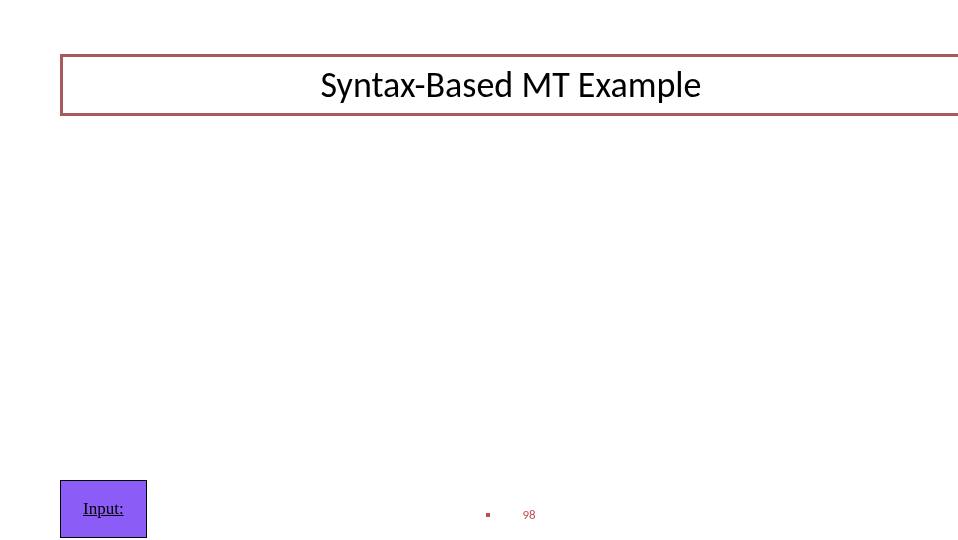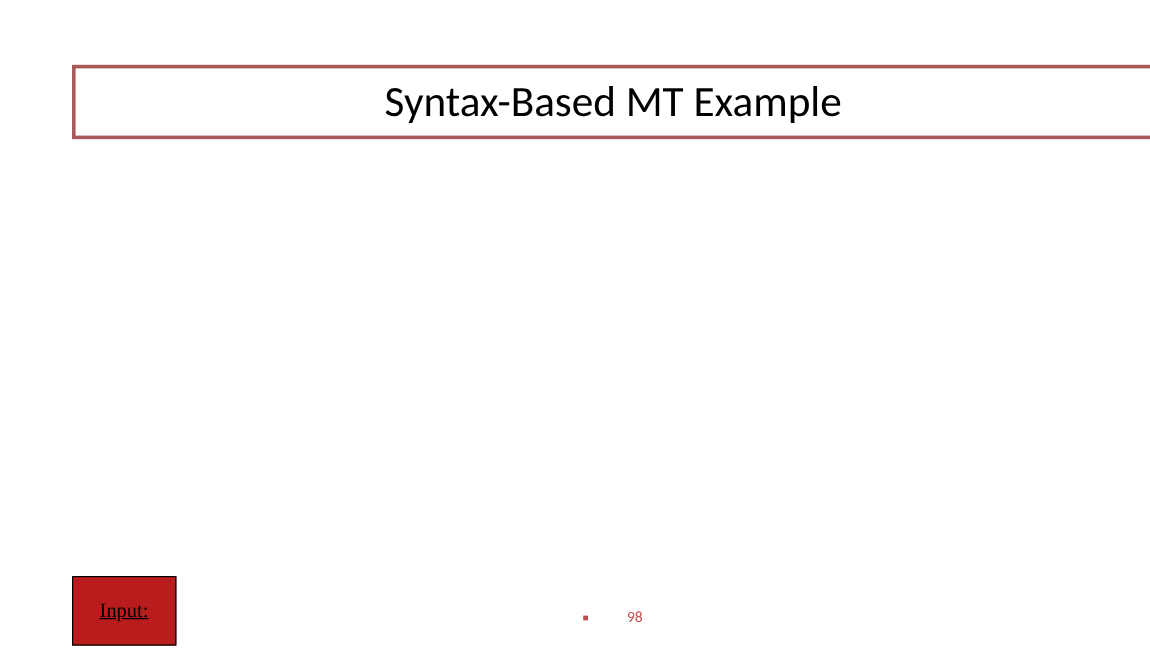--- a/index.html
+++ b/index.html
@@ -29,21 +29,21 @@
   }
   .title-text {
     font-size: 36px;
     color: #000000;
     font-weight: 400;
   }
   .input-box {
     position: absolute;
     left: 12px;
     top: 432px;
-    background: #b91c1c;
+    background: #8b5cf6;
     border: 1px solid #000000;
     padding: 2px 6px;
     display: flex;
     align-items: baseline;
     gap: 4px;
   }
   .input-label {
     font-family: "Times New Roman", serif;
     font-size: 17px;
     color: #000000;

